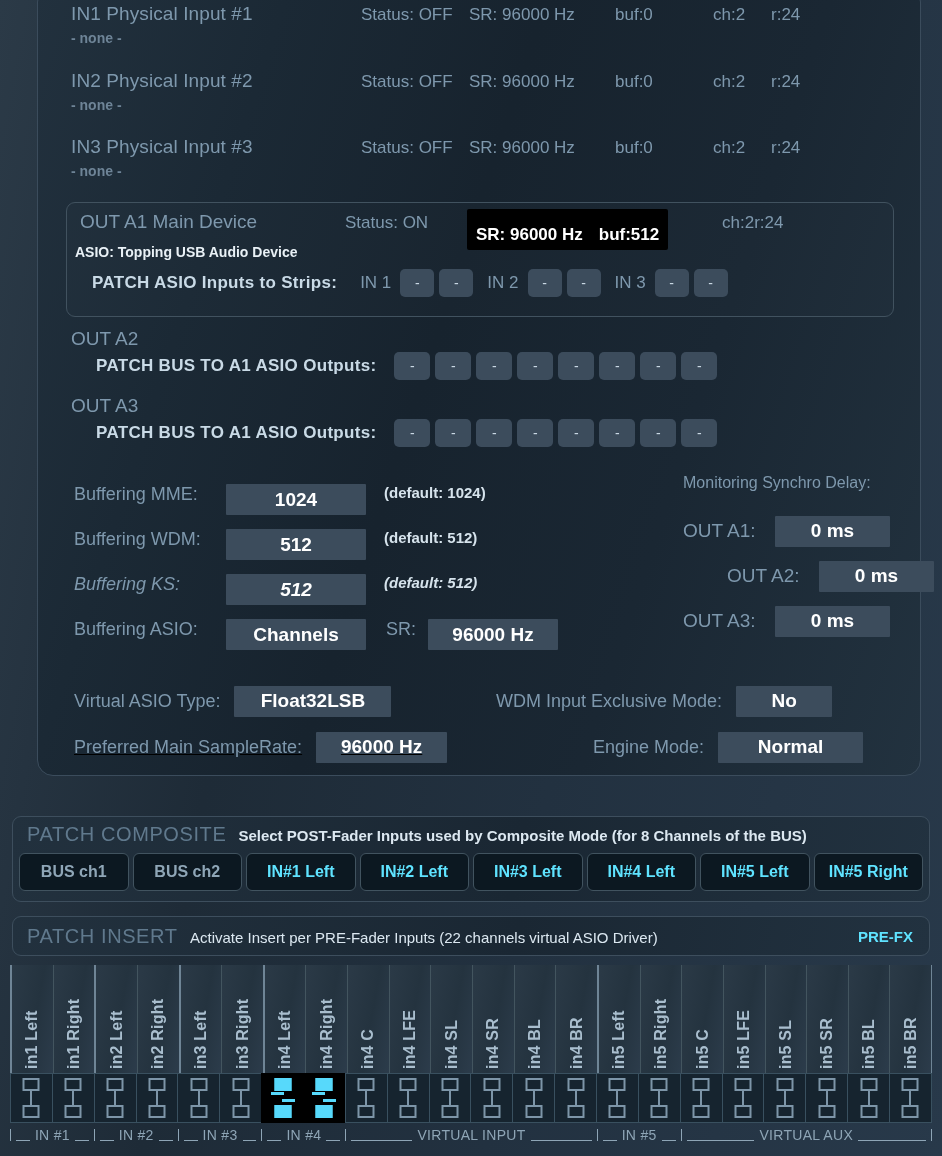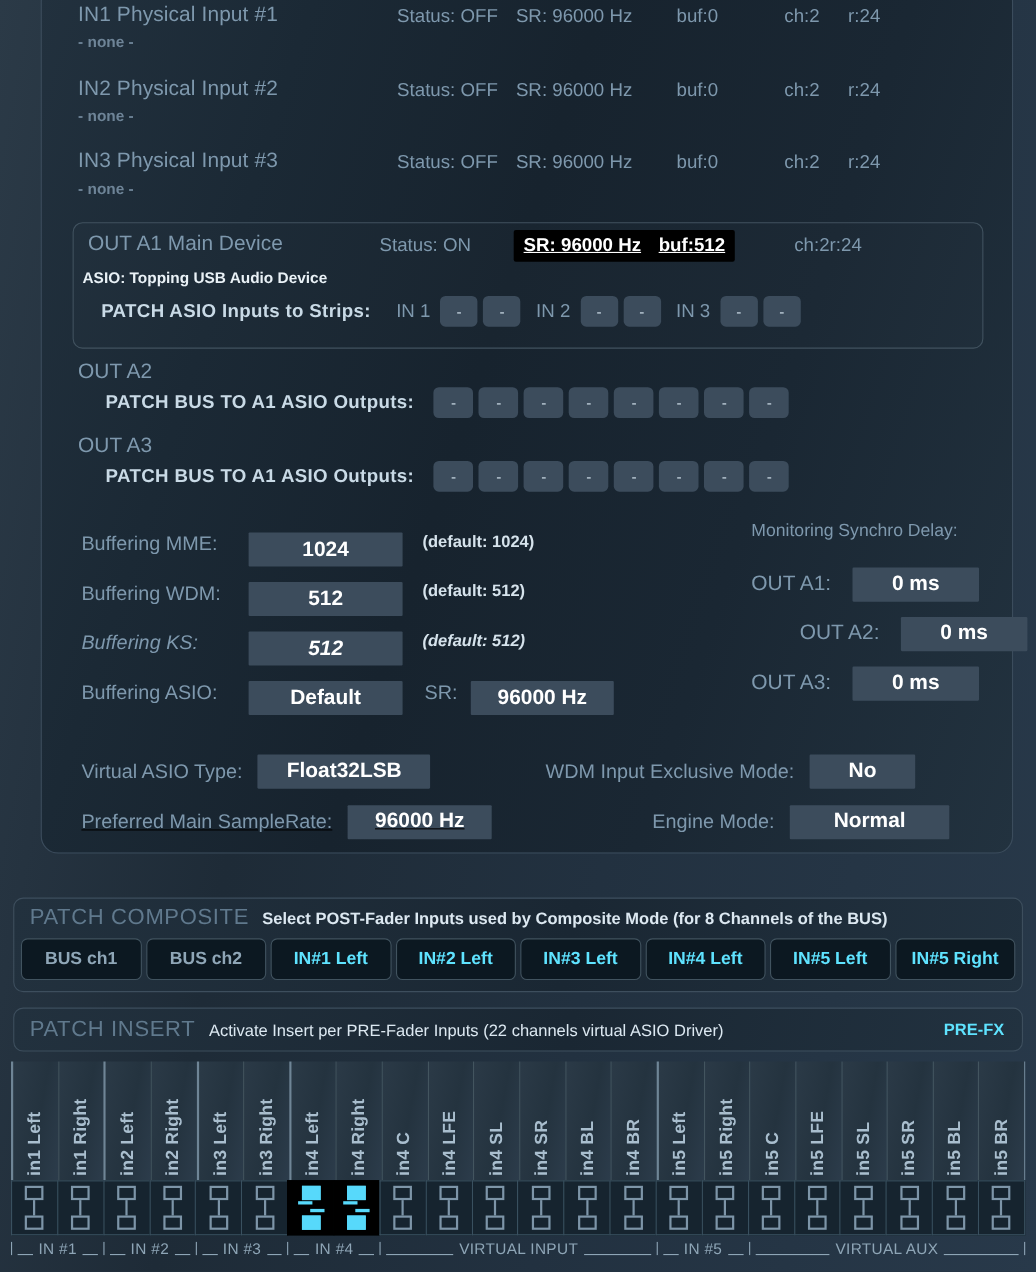--- a/index.html
+++ b/index.html
@@ -59,25 +59,24 @@
   #outa1-name {
     position: absolute; left: 13px; top: 8px;
     font-size: 19px; color: #7e98ad;
   }
   #outa1-status {
     position: absolute; left: 278px; top: 10px;
     font-size: 17px; color: #7e98ad;
   }
   #outa1-hl {
     position: absolute; left: 400px; top: 6px;
-    background: #000000; padding: 4px 9px 5px 9px;
+    background: #000000; padding: 16px 9px 5px 9px;
     border-radius: 2px;
     font-size: 17px; color: #ffffff; font-weight: bold;
     white-space: nowrap;
-    text-decoration: underline;
   }
   #outa1-hl .gap { display:inline-block; width: 16px; }
   #outa1-tail {
     position: absolute; left: 655px; top: 10px;
     font-size: 17px; color: #7e98ad;
   }
   #outa1-tail .st-ch { width: 56px; }
   #outa1-asio {
     position: absolute; left: 8px; top: 41px;
     font-size: 14px; color: #e9f1f6; font-weight: bold;
@@ -328,21 +327,21 @@
       <span class="valbox buf-val">512</span>
       <span class="buf-default">(default: 512)</span>
     </div>
     <div class="buf-row" style="top:587px;font-style:italic;">
       <span class="buf-label">Buffering KS:</span>
       <span class="valbox buf-val">512</span>
       <span class="buf-default">(default: 512)</span>
     </div>
     <div class="buf-row" style="top:632px;">
       <span class="buf-label">Buffering ASIO:</span>
-      <span class="valbox buf-val">Default</span>
+      <span class="valbox buf-val">Channels</span>
       <span class="sr-label">SR:</span>
       <span class="valbox sr-val">96000 Hz</span>
     </div>
 
     <div id="msd-title">Monitoring Synchro Delay:</div>
     <div class="msd-row" style="top:527px;">
       <span class="msd-label">OUT A1:</span>
       <span class="valbox msd-val">0 ms</span>
     </div>
     <div class="msd-row" style="top:572px;margin-left:44px;">

